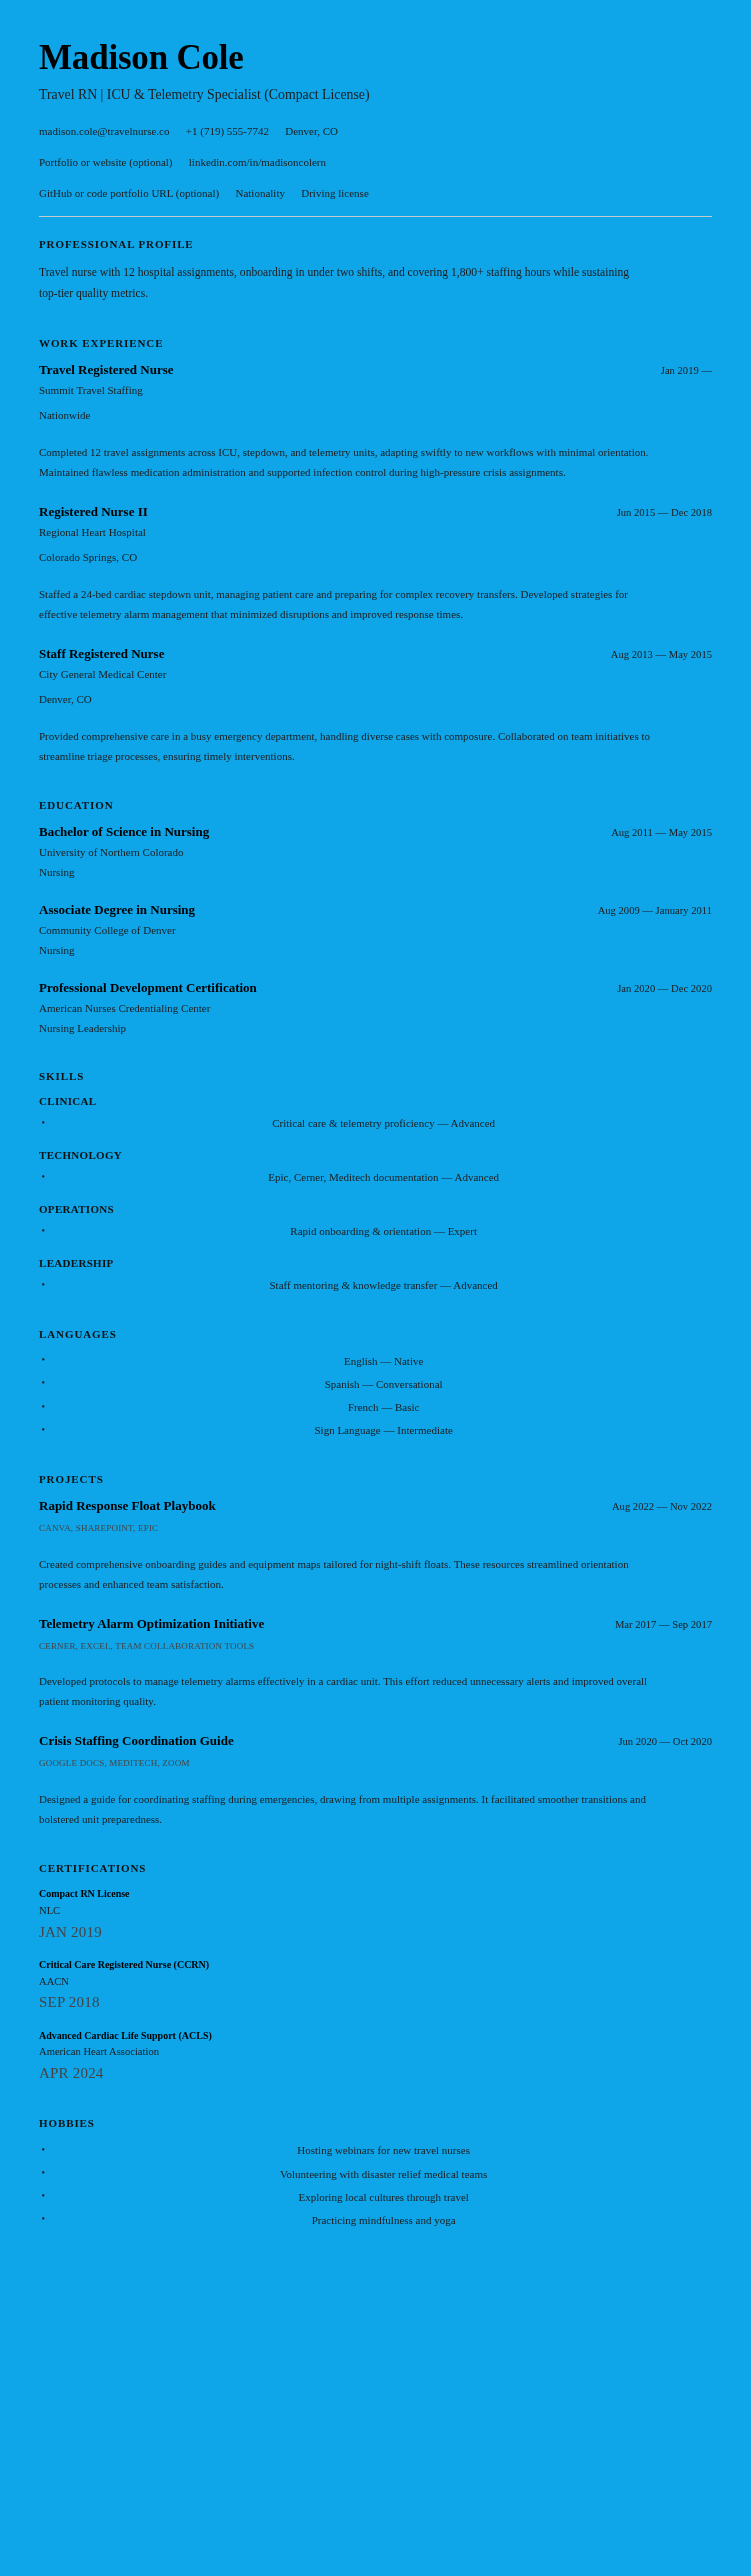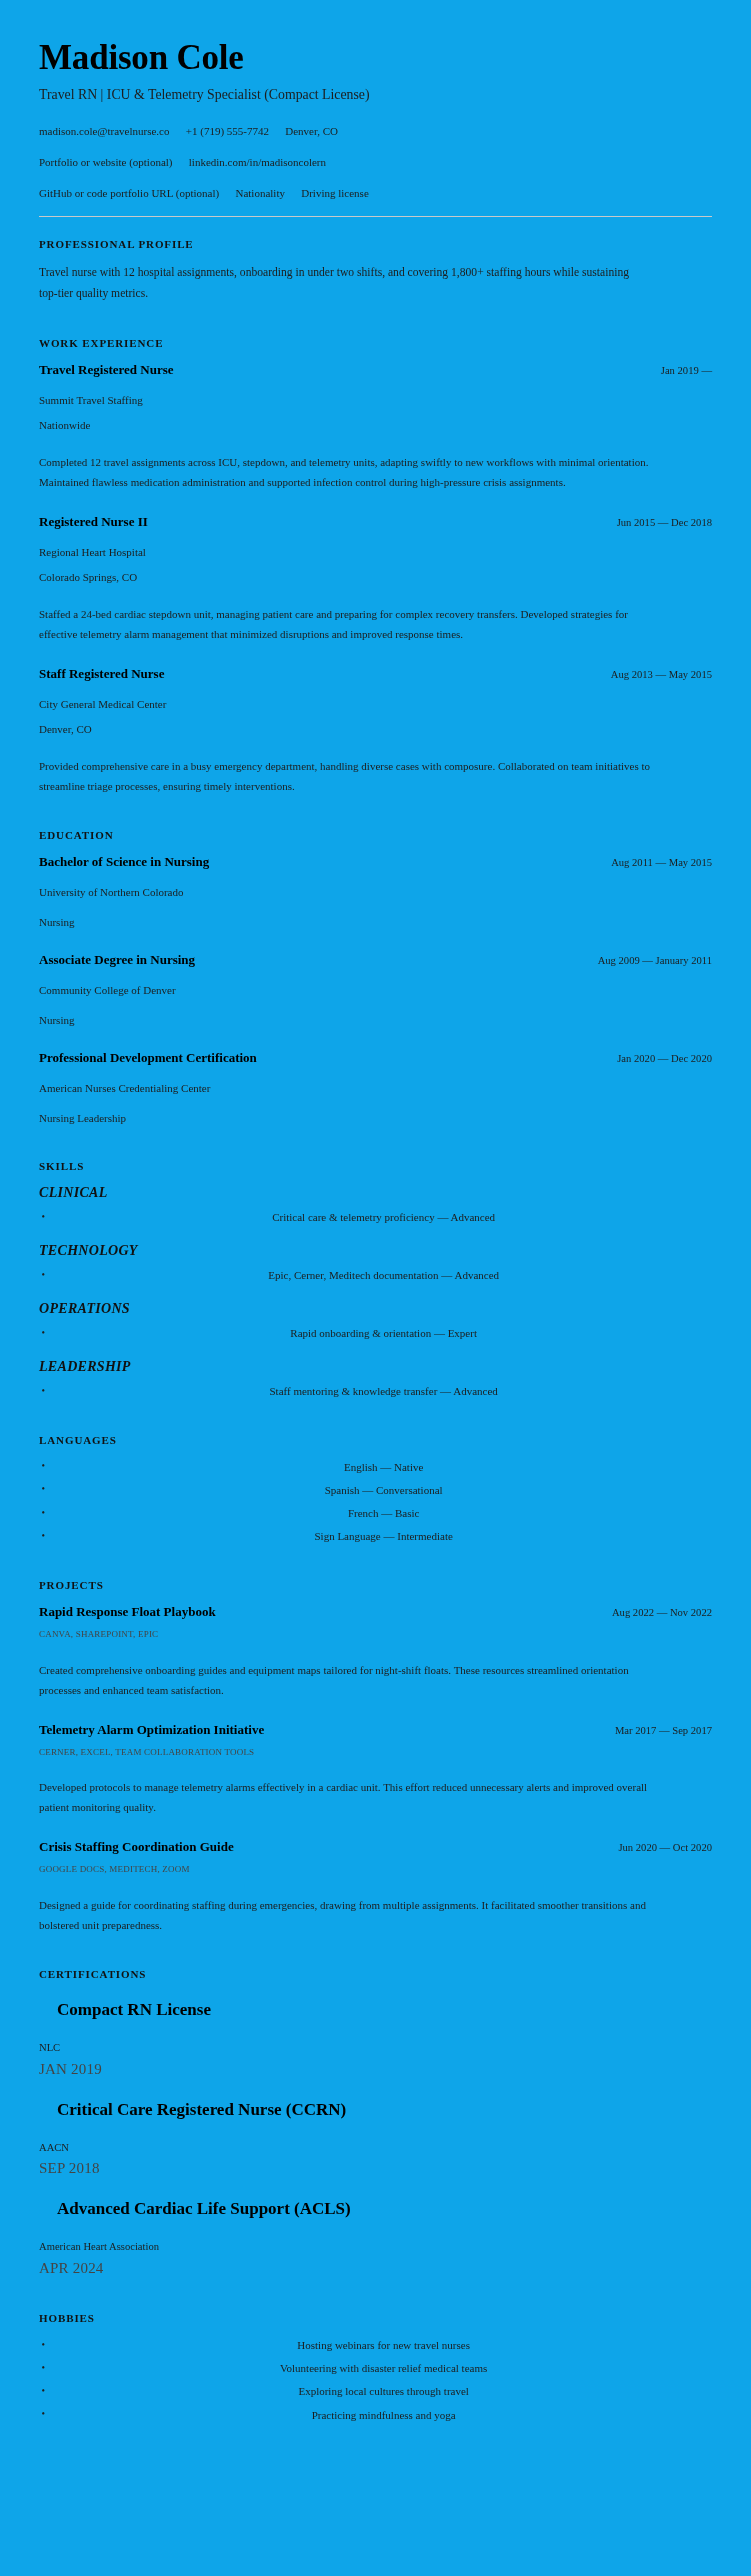--- a/index.html
+++ b/index.html
@@ -100,21 +100,21 @@
     color: #1d1d1d;
     white-space: nowrap;
     line-height: 1.3;
     text-align: right;
     flex: 0 0 auto;
   }
   .entry-org {
     font-size: 11px;
     color: #1d1d1d;
     line-height: 1.55;
-    margin: 13px 0 0 0;
+    margin: 3px 0 0 0;
   }
   .entry-loc {
     font-size: 11px;
     color: #1d1d1d;
     line-height: 1.55;
     margin: 8.1px 0 0 0;
   }
   .entry-desc {
     font-size: 11px;
     line-height: 1.8;
@@ -128,27 +128,26 @@
     color: #444;
     text-transform: uppercase;
     margin: 7.5px 0 0 0;
     line-height: 1.5;
   }
 
   
   .skill-group { margin-bottom: 16.3px; }
   .skill-group:last-child { margin-bottom: 0; }
   .skill-group-title {
-    font-size: 14px;
+    font-size: 11px;
     font-weight: bold;
     letter-spacing: 0.3px;
     text-transform: uppercase;
     color: #111;
     margin: 0 0 8.1px 0;
-    font-style: italic;
   }
   ul.bullets {
     list-style: none;
     margin: 0;
     padding: 0;
     text-align: center;
   }
   ul.bullets li {
     font-size: 11px;
     line-height: 1.6;
@@ -164,25 +163,25 @@
     left: 2.5px;
     top: -0.6px;
     font-size: 10px;
     color: #1d1d1d;
   }
 
   
   .cert { margin-bottom: 15px; }
   .cert:last-child { margin-bottom: 0; }
   .cert-name {
-    font-size: 17px;
+    font-size: 10px;
     font-weight: bold;
     color: #000;
     line-height: 1.35;
-    margin: 18px;
+    margin: 0;
   }
   .cert-issuer {
     font-size: 10.6px;
     color: #1d1d1d;
     line-height: 1.5;
     margin: 1.9px 0 0 0;
   }
   .cert-date {
     font-size: 15px;
     letter-spacing: 0.2px;

